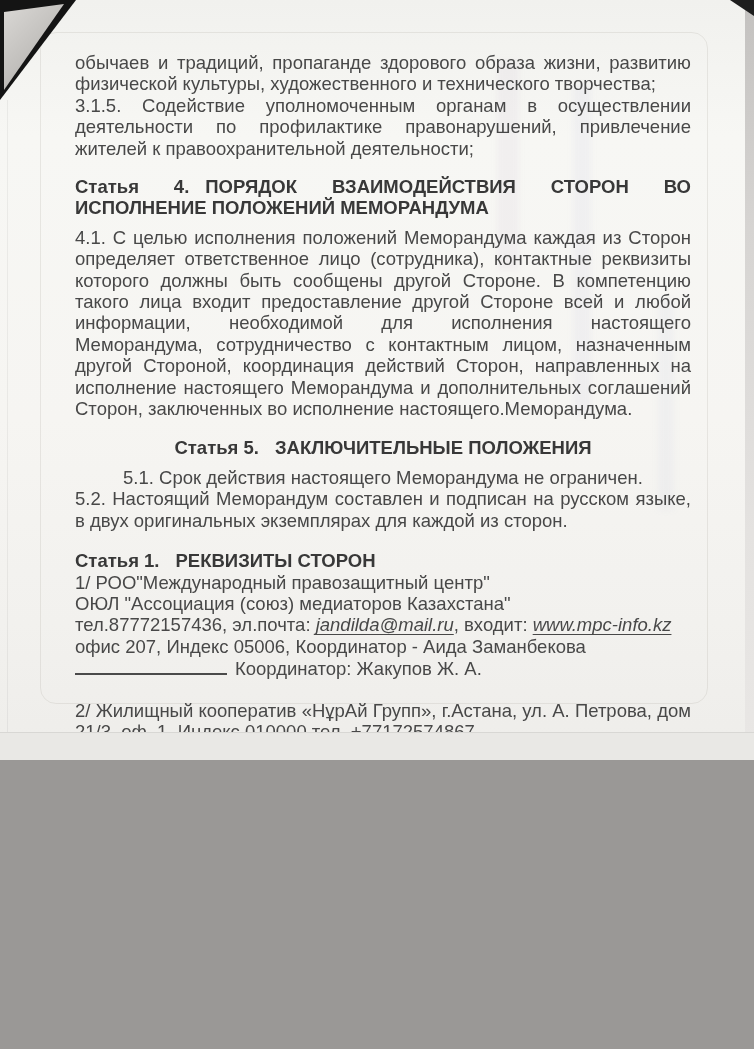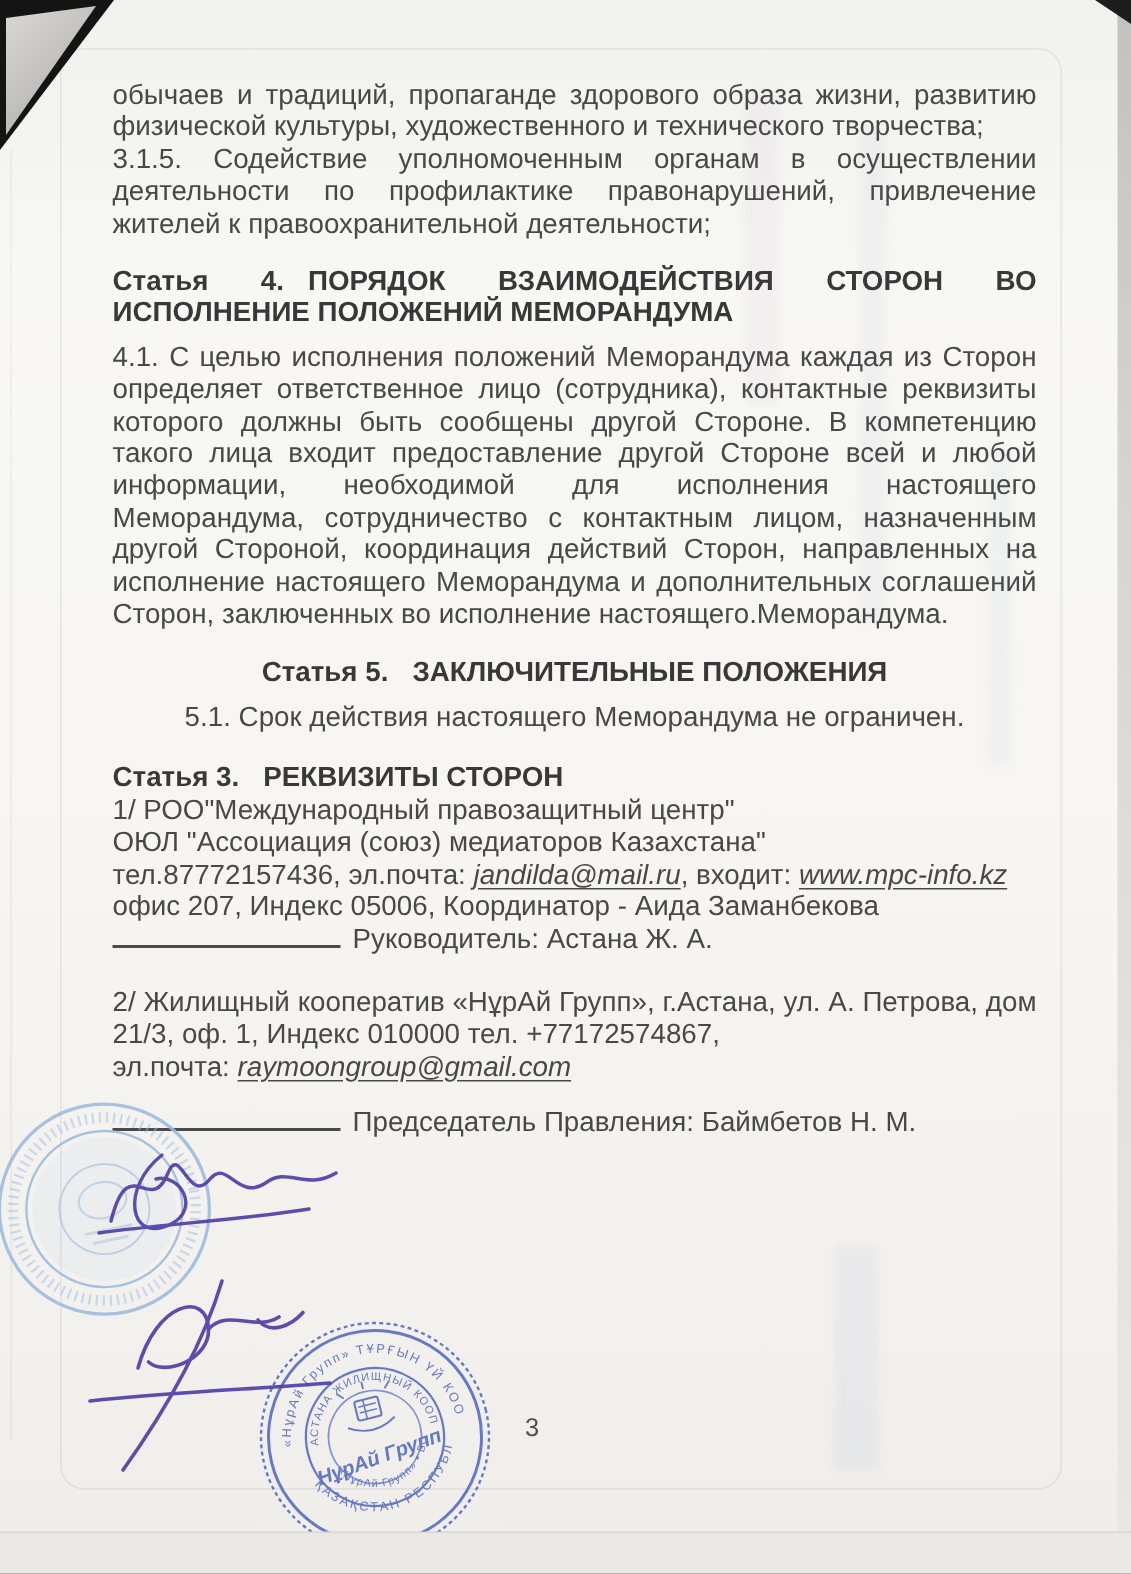--- a/index.html
+++ b/index.html
@@ -1,17 +1,17 @@
 <!DOCTYPE html>
 <html><head>
 <meta charset="utf-8">
 <style>
   html,body{margin:0;padding:0;background:#9a9896;}
   .scan{
-    position:relative;width:754px;height:1049px;overflow:hidden;
+    position:relative;width:754px;height:760px;overflow:hidden;
     background:linear-gradient(180deg,#f1f1ee 0%,#f7f7f4 18%,#f6f5f2 55%,#f2f1ee 82%,#eeedea 100%);
     font-family:"Liberation Sans","DejaVu Sans",sans-serif;
   }
   
   .corner-dark{position:absolute;left:0;top:0;width:90px;height:110px;
     clip-path:polygon(0 0,76px 0,0 100px);background:#141414;z-index:4;}
   .corner-fold{position:absolute;left:0;top:0;width:80px;height:100px;
     clip-path:polygon(4px 12px,64px 4px,4px 90px);
     background:linear-gradient(135deg,#dddbd8 0%,#c2c0bd 45%,#989693 100%);z-index:5;}
   .corner-tr{position:absolute;right:0;top:0;width:24px;height:16px;
@@ -70,28 +70,29 @@
 
   <div class="doc">
     <p class="j">обычаев и традиций, пропаганде здорового образа жизни, развитию физической культуры, художественного и технического творчества;</p>
     <p class="j">3.1.5. Содействие уполномоченным органам в осуществлении деятельности по профилактике правонарушений, привлечение жителей к правоохранительной деятельности;</p>
 
     <p class="h j h-art4"><span class="num">Статья 4.</span><span>ПОРЯДОК ВЗАИМОДЕЙСТВИЯ СТОРОН ВО ИСПОЛНЕНИЕ ПОЛОЖЕНИЙ МЕМОРАНДУМА</span></p>
     <p class="j p-41">4.1. С целью исполнения положений Меморандума каждая из Сторон определяет ответственное лицо (сотрудника), контактные реквизиты которого должны быть сообщены другой Стороне. В компетенцию такого лица входит предоставление другой Стороне всей и любой информации, необходимой для исполнения настоящего Меморандума, сотрудничество с контактным лицом, назначенным другой Стороной, координация действий Сторон, направленных на исполнение настоящего Меморандума и дополнительных соглашений Сторон, заключенных во исполнение настоящего.Меморандума.</p>
 
     <p class="h h-art5"><span class="num">Статья 5.</span><span>ЗАКЛЮЧИТЕЛЬНЫЕ ПОЛОЖЕНИЯ</span></p>
     <p class="p-51">5.1. Срок действия настоящего Меморандума не ограничен.</p>
+    <p class="j">5.2. Настоящий Меморандум составлен и подписан на русском языке, в двух оригинальных экземплярах для каждой из сторон.</p>
 
-    <p class="h h-art6"><span class="num">Статья 3.</span><span>РЕКВИЗИТЫ СТОРОН</span></p>
+    <p class="h h-art6"><span class="num">Статья 1.</span><span>РЕКВИЗИТЫ СТОРОН</span></p>
 
     <p>1/ РОО"Международный правозащитный центр"</p>
     <p>ОЮЛ "Ассоциация (союз) медиаторов Казахстана"</p>
     <p><span>тел.87772157436, эл.почта: </span><span class="u">jandilda@mail.ru</span><span>, входит: </span><span class="u">www.mpc-info.kz</span></p>
     <p>офис 207, Индекс 05006, Координатор - Аида Заманбекова</p>
-    <p class="sigrow"><span class="blank-line"></span><span>Руководитель: Астана Ж. А.</span></p>
+    <p class="sigrow"><span class="blank-line"></span><span>Координатор: Жакупов Ж. А.</span></p>
 
     <p class="j party2">2/ Жилищный кооператив «НұрАй Групп», г.Астана, ул. А. Петрова, дом 21/3, оф. 1, Индекс 010000 тел. +77172574867,</p>
     <p><span>эл.почта: </span><span class="u">raymoongroup@gmail.com</span></p>
     <p class="sigrow sigrow2"><span class="blank-line"></span><span>Председатель Правления: Баймбетов Н. М.</span></p>
   </div>
 
   <div class="pagenum">3</div>
 
   <svg class="stamp1" width="164" height="156" viewBox="0 0 164 156">
     <g stroke="#9cbbdf" fill="none">

